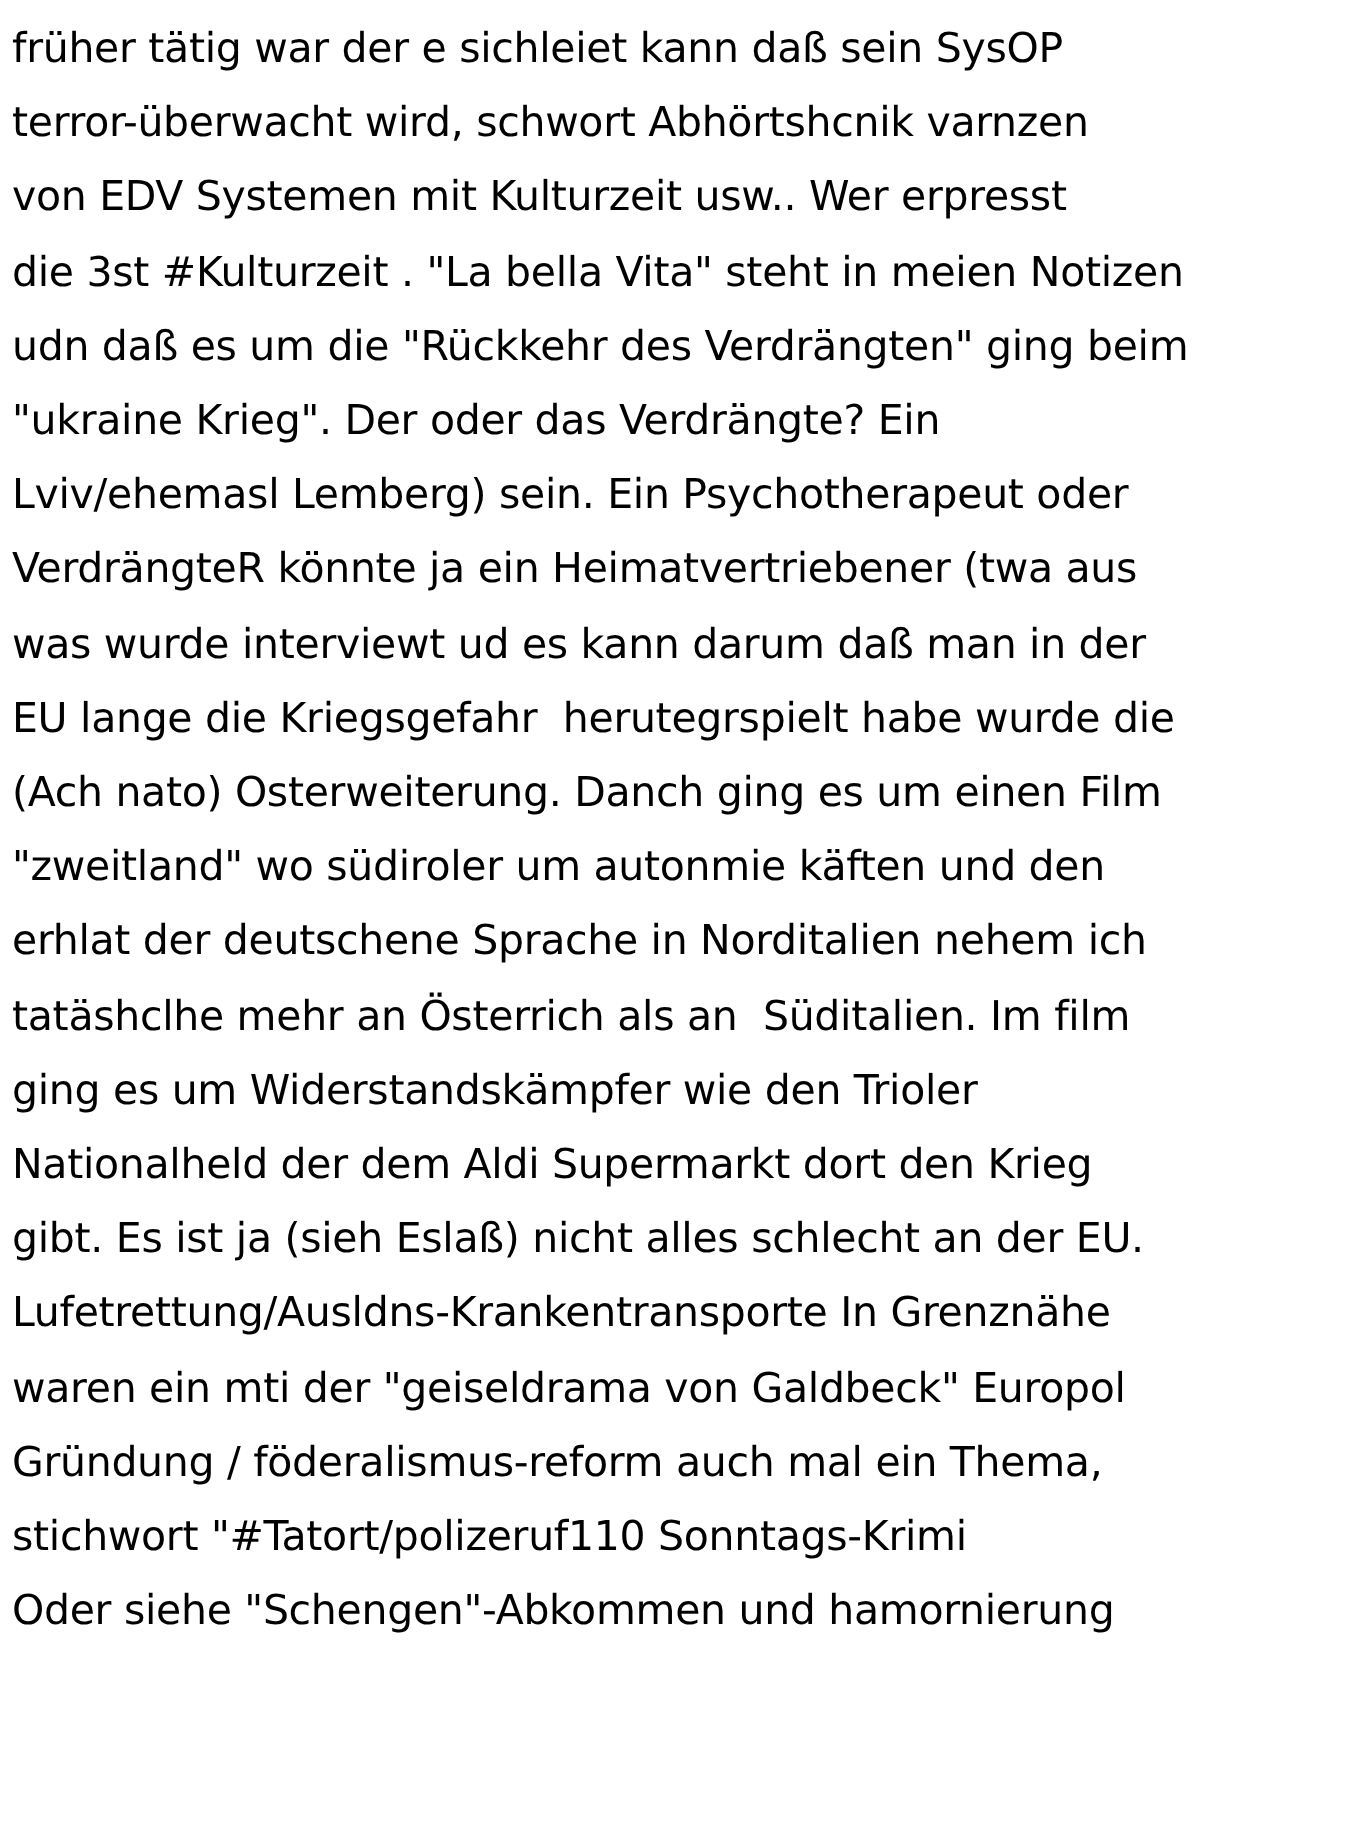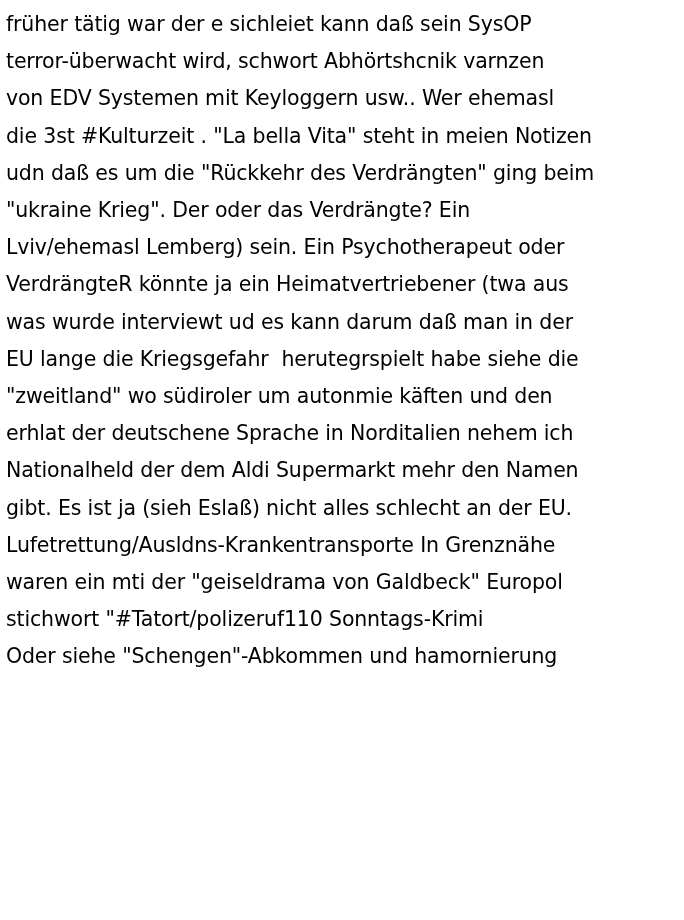--- a/index.html
+++ b/index.html
@@ -29,30 +29,34 @@
     letter-spacing: -0.15px;
     font-weight: 400;
   }
 </style>
 </head>
 <body>
 
 <div id="doc">
   <div class="line">früher tätig war der e sichleiet kann daß sein SysOP</div>
   <div class="line">terror-überwacht wird, schwort Abhörtshcnik varnzen</div>
-  <div class="line">von EDV Systemen mit Keyloggern usw.. Wer ehemasl</div>
+  <div class="line">von EDV Systemen mit Kulturzeit usw.. Wer erpresst</div>
   <div class="line">die 3st #Kulturzeit . "La bella Vita" steht in meien Notizen</div>
   <div class="line">udn daß es um die "Rückkehr des Verdrängten" ging beim</div>
   <div class="line">"ukraine Krieg". Der oder das Verdrängte? Ein</div>
   <div class="line">Lviv/ehemasl Lemberg) sein. Ein Psychotherapeut oder</div>
   <div class="line">VerdrängteR könnte ja ein Heimatvertriebener (twa aus</div>
   <div class="line">was wurde interviewt ud es kann darum daß man in der</div>
-  <div class="line">EU lange die Kriegsgefahr  herutegrspielt habe siehe die</div>
+  <div class="line">EU lange die Kriegsgefahr  herutegrspielt habe wurde die</div>
+  <div class="line">(Ach nato) Osterweiterung. Danch ging es um einen Film</div>
   <div class="line">"zweitland" wo südiroler um autonmie käften und den</div>
   <div class="line">erhlat der deutschene Sprache in Norditalien nehem ich</div>
-  <div class="line">Nationalheld der dem Aldi Supermarkt mehr den Namen</div>
+  <div class="line">tatäshclhe mehr an Österrich als an  Süditalien. Im film</div>
+  <div class="line">ging es um Widerstandskämpfer wie den Trioler</div>
+  <div class="line">Nationalheld der dem Aldi Supermarkt dort den Krieg</div>
   <div class="line">gibt. Es ist ja (sieh Eslaß) nicht alles schlecht an der EU.</div>
   <div class="line">Lufetrettung/Ausldns-Krankentransporte In Grenznähe</div>
   <div class="line">waren ein mti der "geiseldrama von Galdbeck" Europol</div>
+  <div class="line">Gründung / föderalismus-reform auch mal ein Thema,</div>
   <div class="line">stichwort "#Tatort/polizeruf110 Sonntags-Krimi</div>
   <div class="line">Oder siehe "Schengen"-Abkommen und hamornierung</div>
 
 </div>
 
 </body></html>

